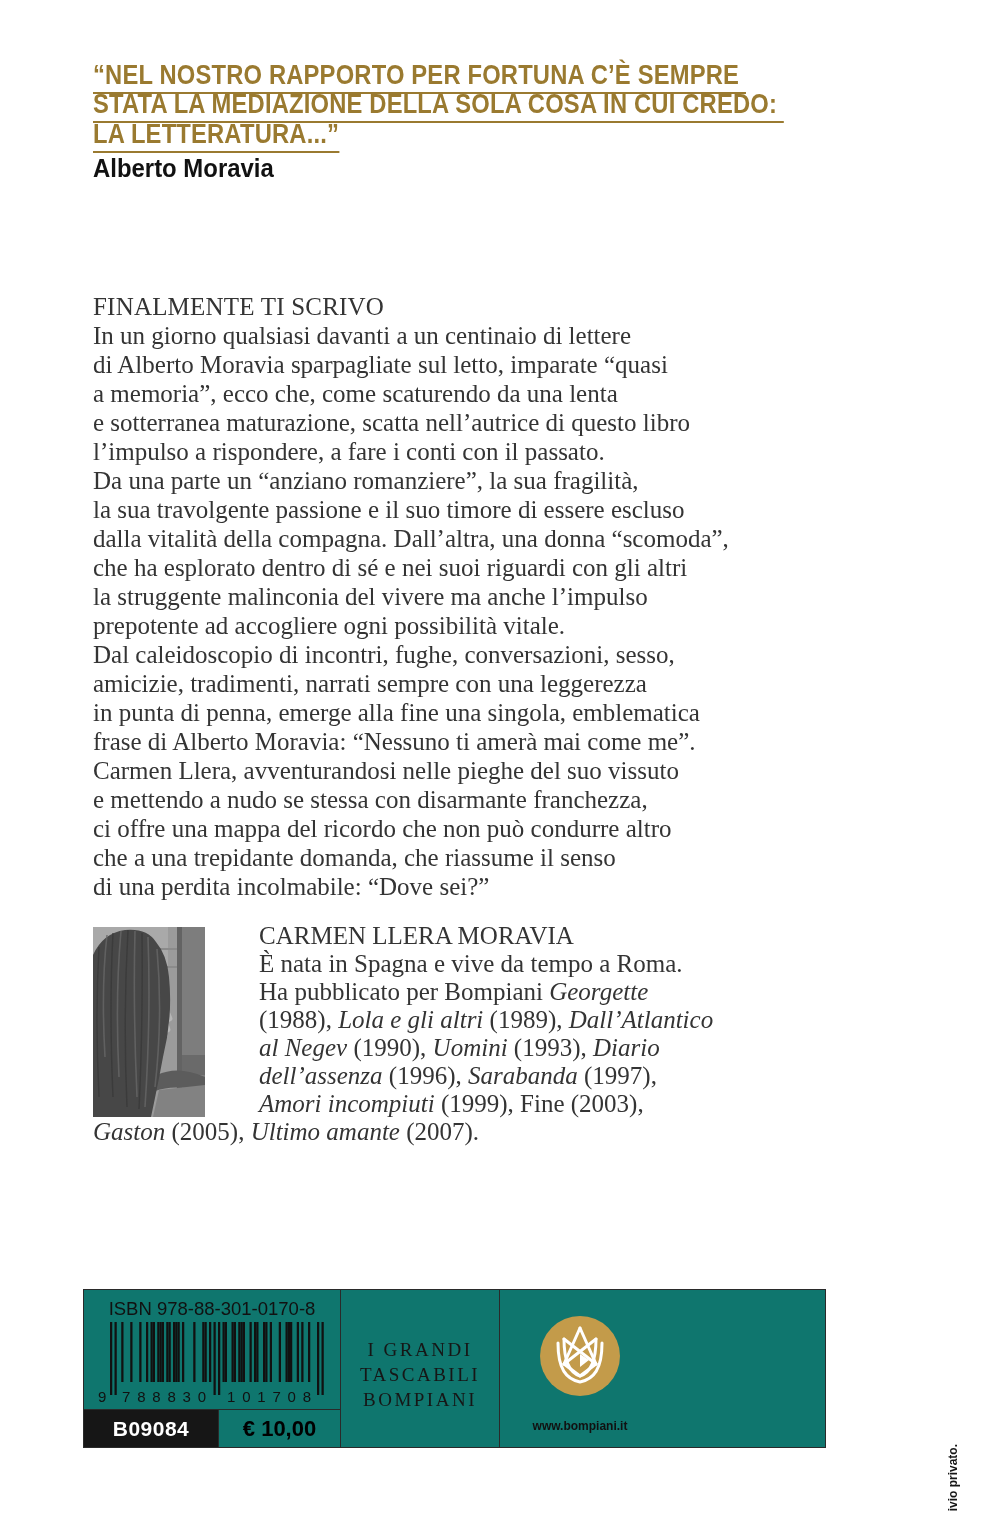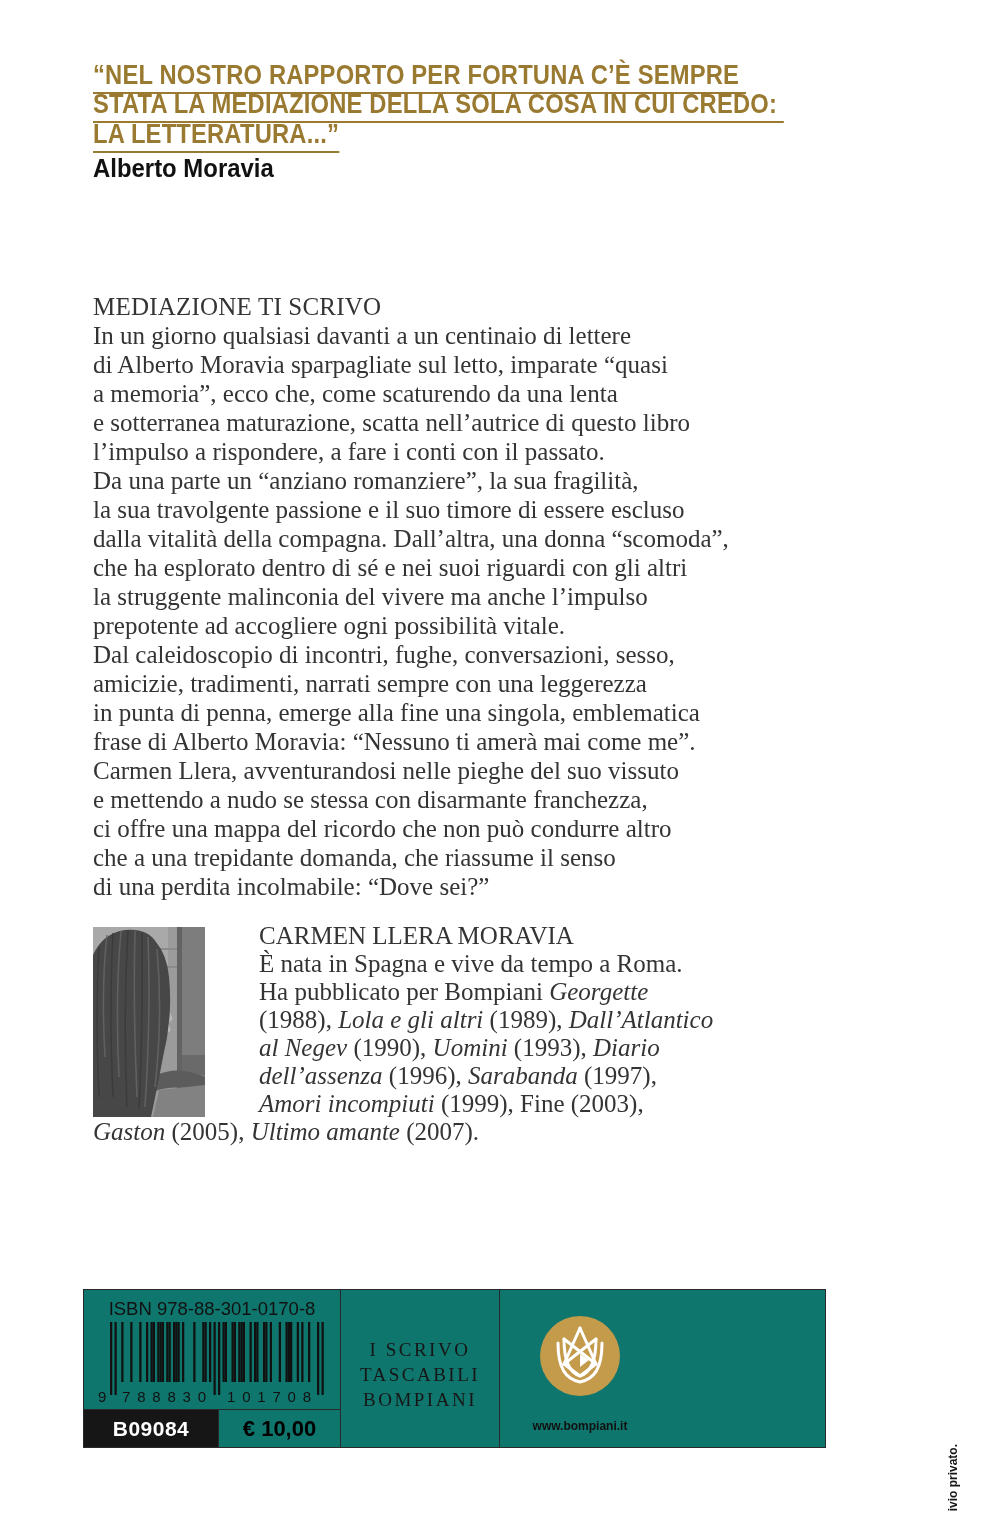--- a/index.html
+++ b/index.html
@@ -69,21 +69,21 @@
 <div class="page">
 
   <div class="quote">
     <div><span class="qline">“NEL NOSTRO RAPPORTO PER FORTUNA C’È SEMPRE&nbsp;</span></div>
     <div><span class="qline">STATA LA MEDIAZIONE DELLA SOLA COSA IN CUI CREDO:&nbsp;</span></div>
     <div><span class="qline">LA LETTERATURA...”</span></div>
   </div>
   <div class="quote-author">Alberto Moravia</div>
 
   <div class="synopsis">
-    <span class="syn-title">MEDIAZIONE TI SCRIVO</span><br>
+    <span class="syn-title">FINALMENTE TI SCRIVO</span><br>
     <span>In un giorno qualsiasi davanti a un centinaio di lettere<br>di Alberto Moravia sparpagliate sul letto, imparate “quasi<br>a memoria”, ecco che, come scaturendo da una lenta<br>e sotterranea maturazione, scatta nell’autrice di questo libro<br>l’impulso a rispondere, a fare i conti con il passato.<br>Da una parte un “anziano romanziere”, la sua fragilità,<br>la sua travolgente passione e il suo timore di essere escluso<br>dalla vitalità della compagna. Dall’altra, una donna “scomoda”,<br>che ha esplorato dentro di sé e nei suoi riguardi con gli altri<br>la struggente malinconia del vivere ma anche l’impulso<br>prepotente ad accogliere ogni possibilità vitale.<br>Dal caleidoscopio di incontri, fughe, conversazioni, sesso,<br>amicizie, tradimenti, narrati sempre con una leggerezza<br>in punta di penna, emerge alla fine una singola, emblematica<br>frase di Alberto Moravia: “Nessuno ti amerà mai come me”.<br>Carmen Llera, avventurandosi nelle pieghe del suo vissuto<br>e mettendo a nudo se stessa con disarmante franchezza,<br>ci offre una mappa del ricordo che non può condurre altro<br>che a una trepidante domanda, che riassume il senso<br>di una perdita incolmabile: “Dove sei?”</span>
   </div>
 
   <div class="bio">
     <svg class="photo" viewBox="0 0 112 190" aria-hidden="true">
       <rect x="0" y="0" width="112" height="190" fill="#9b9b9b"></rect>
       <rect x="0" y="0" width="75" height="46" fill="#a9a9a9"></rect>
       <rect x="84" y="0" width="5" height="190" fill="#636363"></rect>
       <rect x="89" y="0" width="23" height="190" fill="#7d7d7d"></rect>
       <line x1="60" y1="22" x2="84" y2="22" stroke="#8b8b8b" stroke-width="2"></line>
@@ -158,21 +158,21 @@
         <text x="131" y="81" textLength="84" lengthAdjust="spacing">101708</text>
       </svg>
       <div class="price-row">
         <div class="code-chip">B09084</div>
         <div class="price">€ 10,00</div>
       </div>
     </div>
 
     <div class="cell cell-imprint">
       <div class="imprint">
-        <div>I SCRIVO</div>
+        <div>I GRANDI</div>
         <div>TASCABILI</div>
         <div>BOMPIANI</div>
       </div>
     </div>
 
     <div class="cell cell-logo1">
       <svg class="logo-wrap" viewBox="0 0 80 80">
         <circle cx="40" cy="40" r="40" style="fill:var(--gold-logo)"></circle>
         <g stroke="#ffffff" fill="none" stroke-width="3" stroke-linejoin="round" stroke-linecap="round">
           <path d="M18,27 C18,53 26,63 40,66 C54,63 62,53 62,27"></path>

